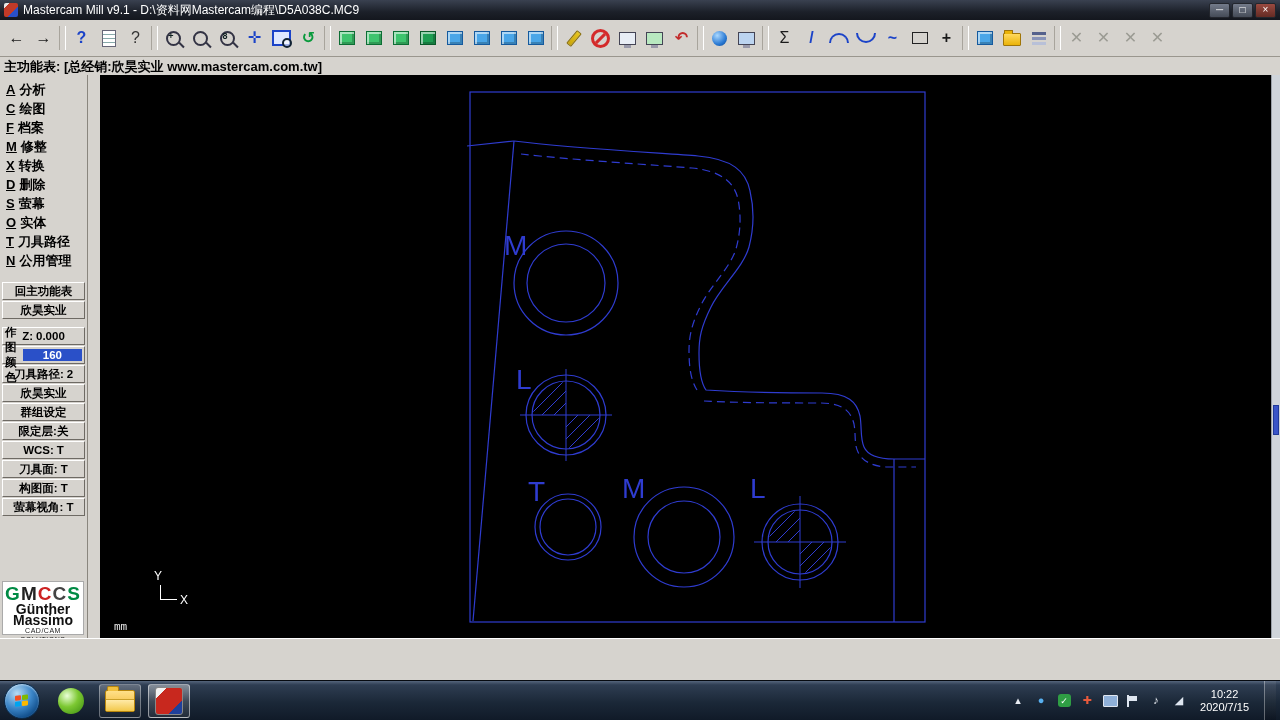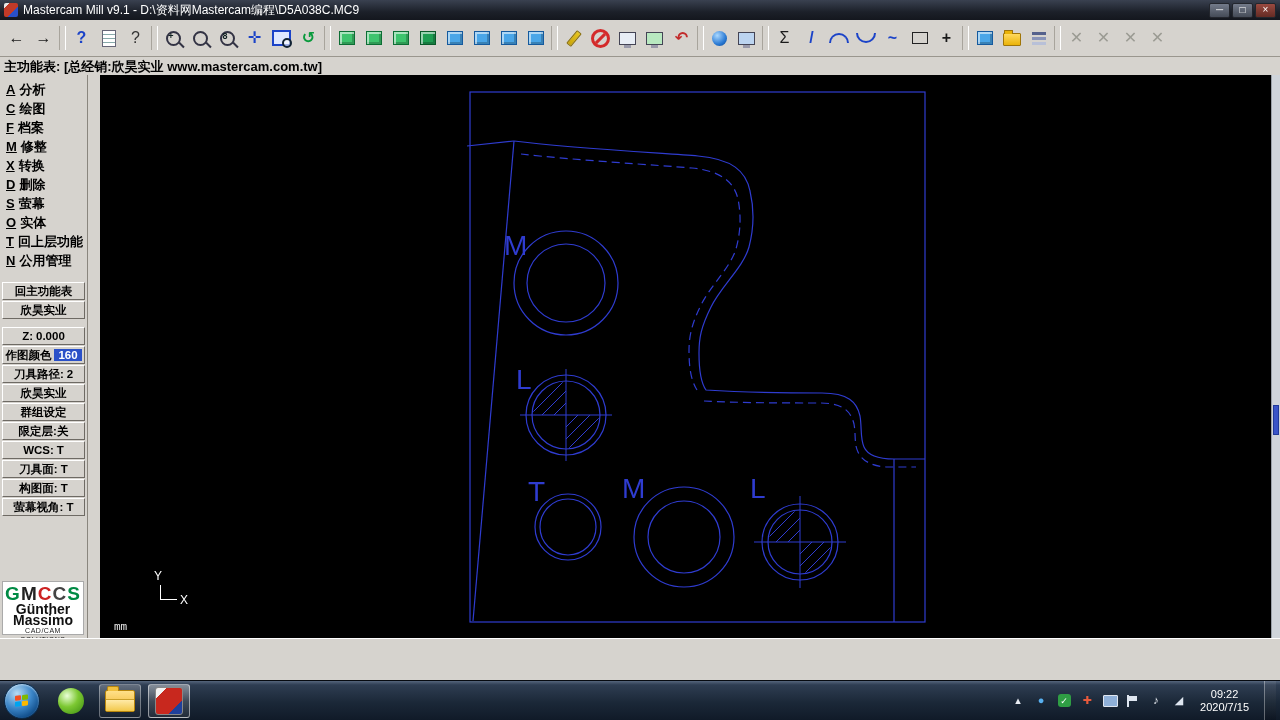--- a/index.html
+++ b/index.html
@@ -61,21 +61,21 @@
 
   
   .sidebar{position:absolute;top:75px;left:0;width:88px;height:563px;box-sizing:border-box;background:#d6d3ce;
     border-right:1px solid #8a867e;padding-top:5px;}
   .smi{height:19px;line-height:19px;padding-left:6px;font-size:13px;font-weight:bold;color:#000;white-space:nowrap;}
   .smi .key{text-decoration:underline;margin-right:4px;}
   .nav-btns{margin-top:12px;padding:0 1px;}
   .status{margin-top:8px;padding:0 1px;}
   .sbtn{height:16px;margin:1px;background:#d6d3ce;border:1px solid;border-color:#fff #6e6a64 #6e6a64 #fff;
     font-size:11.5px;font-weight:bold;display:flex;align-items:center;justify-content:center;gap:3px;padding:0 2px;}
-  .sbtn .val.hl{background:#2a50c8;color:#fff;padding:0 4px;}
+  .sbtn .val.hl{background:#2a50c8;color:#fff;padding:0 20px;}
   .gmccs{position:absolute;left:2px;right:3px;bottom:3px;height:52px;background:#fff;border:1px solid #aaa;text-align:center;}
   .gmccs .letters{font-size:19px;font-weight:bold;letter-spacing:1px;line-height:20px;margin-top:2px;text-align:center;}
   .gmccs .l1{font-size:14px;font-weight:bold;line-height:11px;color:#111;}
   .gmccs .l2{font-size:7px;letter-spacing:.5px;line-height:9px;color:#222;}
 
   
   .viewport{position:absolute;top:75px;left:100px;width:1180px;height:563px;background:#000;overflow:hidden;}
   .viewport svg.cad{position:absolute;left:0;top:0;}
   .vscroll{position:absolute;right:0;top:0;width:9px;height:563px;background:#cfd4da;border-left:1px solid #9aa0a8;box-sizing:border-box;}
   .vthumb{position:absolute;left:1px;right:1px;top:330px;height:30px;background:#3a55c8;border:1px solid #203a9a;box-sizing:border-box;}
@@ -277,21 +277,21 @@
 <div class="sidebar">
   <div id="sidebar-menu">
       <div class="smi"><span class="key">A</span><span>分析</span></div>
       <div class="smi"><span class="key">C</span><span>绘图</span></div>
       <div class="smi"><span class="key">F</span><span>档案</span></div>
       <div class="smi"><span class="key">M</span><span>修整</span></div>
       <div class="smi"><span class="key">X</span><span>转换</span></div>
       <div class="smi"><span class="key">D</span><span>删除</span></div>
       <div class="smi"><span class="key">S</span><span>萤幕</span></div>
       <div class="smi"><span class="key">O</span><span>实体</span></div>
-      <div class="smi"><span class="key">T</span><span>回上层功能</span></div>
+      <div class="smi"><span class="key">T</span><span>刀具路径</span></div>
       <div class="smi"><span class="key">N</span><span>公用管理</span></div>
     </div>
   <div class="nav-btns">
     <div class="sbtn">回主功能表</div>
     <div class="sbtn">欣昊实业</div>
   </div>
   <div class="status" id="sidebar-status">
       <div class="sbtn">
         <span>Z:</span>
         <span class="val">0.000</span>
@@ -457,18 +457,18 @@
           <span class="shape tray-flag"></span>
         </div>
         <div class="tray-icon">
           <span class="glyph" style="color: rgb(232, 236, 242);">♪</span>
         </div>
         <div class="tray-icon">
           <span class="glyph" style="color: rgb(223, 230, 240);">◢</span>
         </div>
       </span>
     <div class="clock">
-      <div>09:22</div>
+      <div>10:22</div>
       <div>2020/7/15</div>
     </div>
     <div class="show-desktop"></div>
   </div>
 </div>
 
 </body></html>

